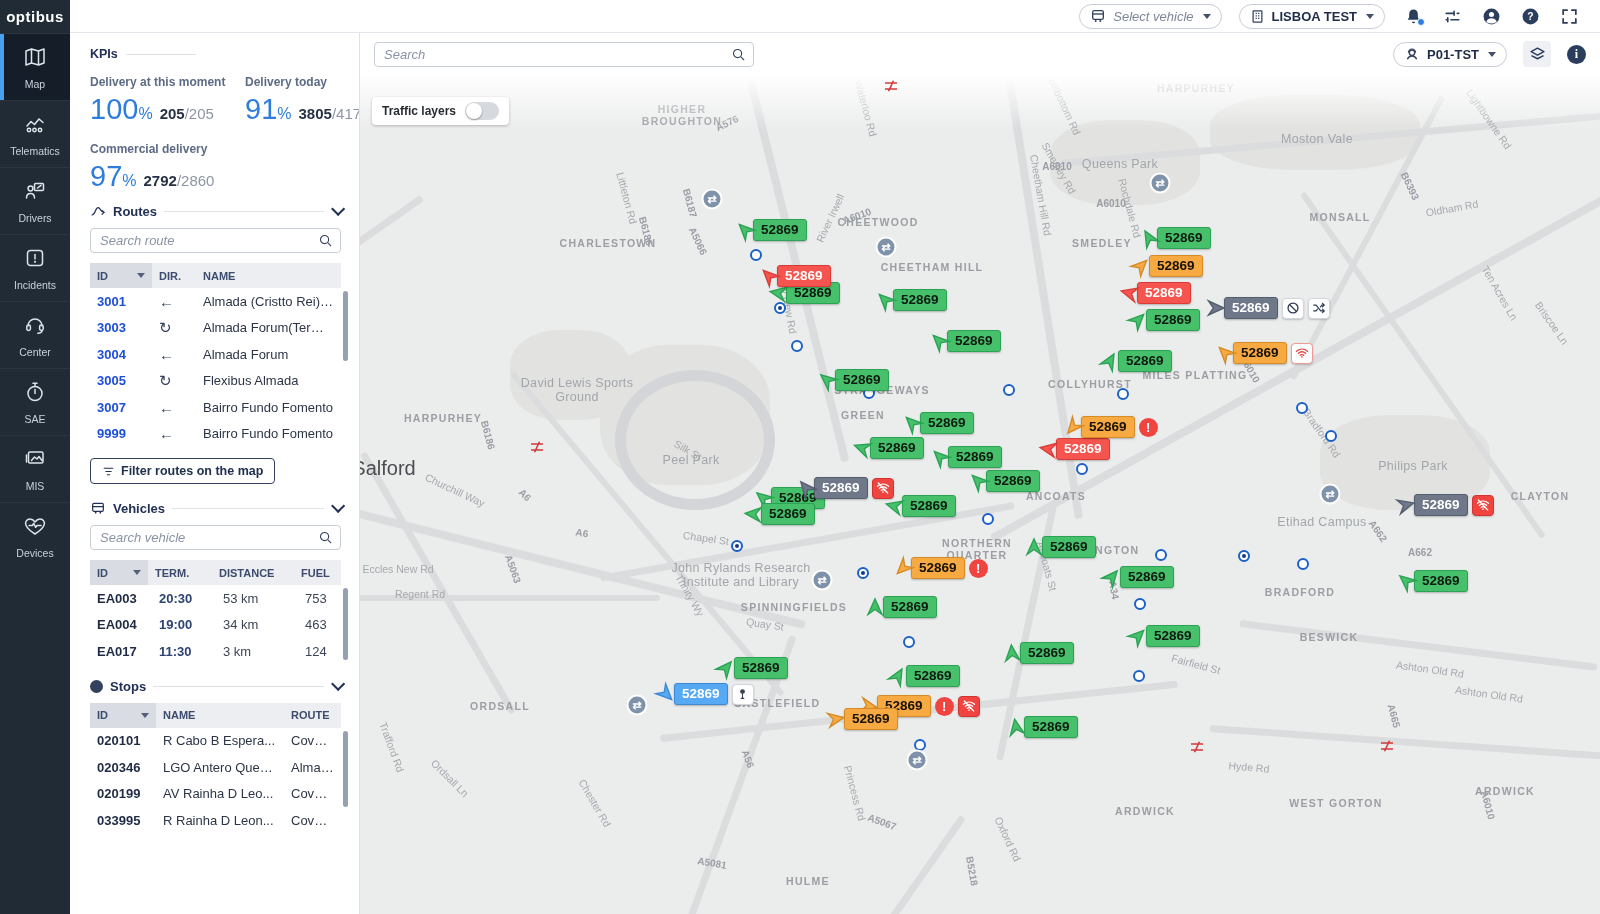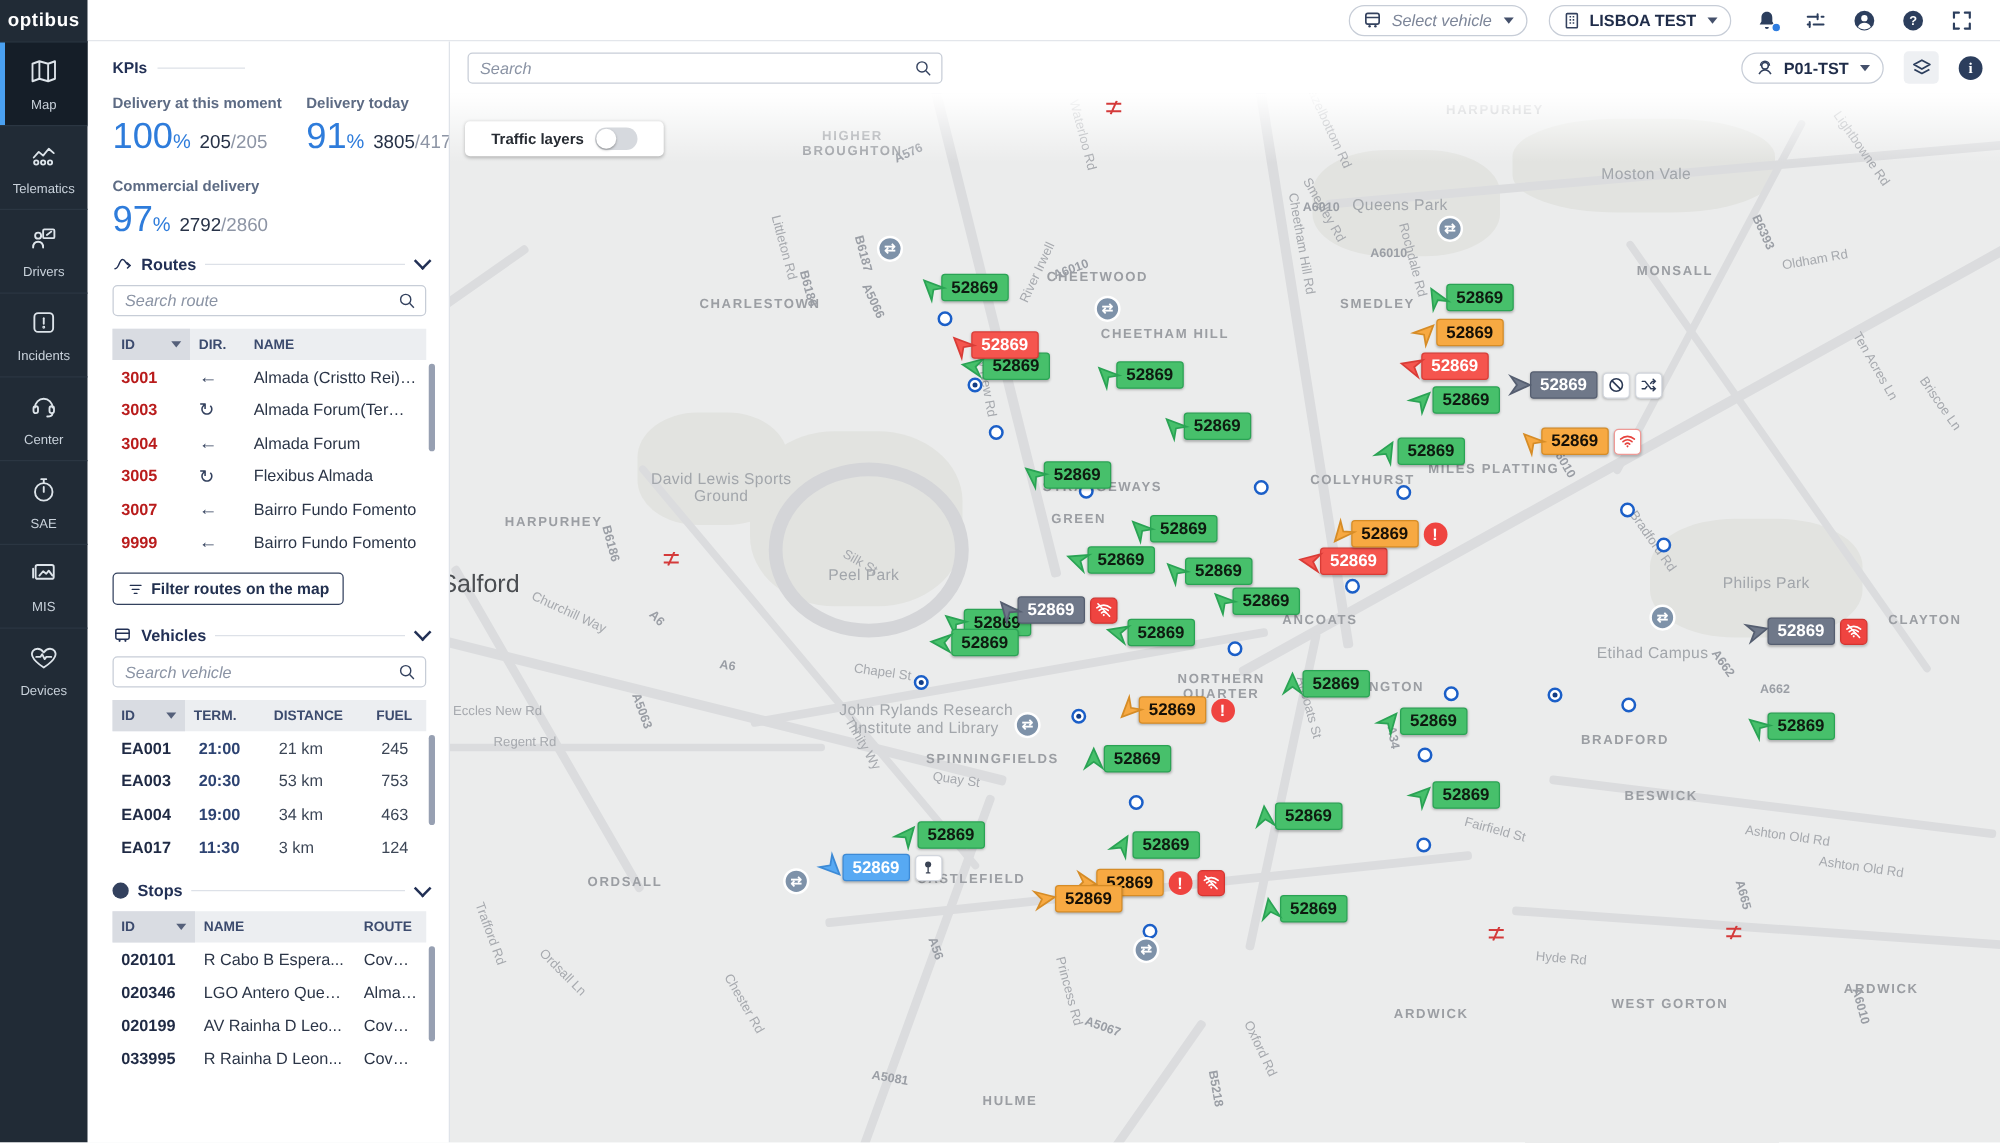--- a/index.html
+++ b/index.html
@@ -43,36 +43,36 @@
   .sec-title{font-size:13px;font-weight:700;color:#223055;}
   .sec-line{flex:1;height:1px;background:#dde1e8;}
   .chev{width:10px;height:10px;border-right:2px solid #223055;border-bottom:2px solid #223055;
     transform:rotate(45deg) translateY(-3px);cursor:pointer;}
   .kpi-title{font-size:12.5px;font-weight:700;color:#223055;display:flex;align-items:center;gap:8px;}
   .kpi-grid{display:grid;grid-template-columns:155px 1fr;margin-top:14px;row-gap:16px;}
   .kpi-label{font-size:12px;font-weight:700;color:#5d6b84;margin-bottom:4px;}
   .kpi-val{display:flex;align-items:baseline;gap:7px;}
   .kpi-pct{font-size:29px;color:#2e7cdb;}
   .kpi-unit{font-size:16px;color:#2e7cdb;}
-  .kpi-num{font-size:15px;font-weight:400;color:#273247;}
+  .kpi-num{font-size:15px;font-weight:700;color:#273247;}
   .kpi-den{font-size:15px;color:#8d95a5;font-weight:400;}
   .searchbox{position:relative;margin:4px 0 10px 0;}
   .searchbox input{width:100%;height:25px;border:1px solid #c7cdd7;border-radius:4px;padding:0 28px 0 9px;
     font-size:13px;font-style:italic;color:#333;outline:none;font-family:"Liberation Sans",sans-serif;}
   .searchbox input::placeholder{color:#8a93a4;}
   .searchbox svg{position:absolute;right:8px;top:5px;width:15px;height:15px;stroke:#33415e;fill:none;stroke-width:1.8;}
   .tblwrap{position:relative;}
   .trow{display:flex;align-items:center;height:26.5px;font-size:13px;color:#2b3547;cursor:pointer;}
   .thead{background:#eceef1;height:25px;font-size:11px;font-weight:700;color:#3c4b6e;cursor:default;}
   .thead .hcell-id{background:#d9dce2;height:25px;display:flex;align-items:center;justify-content:space-between;
     padding:0 7px;cursor:pointer;}
   .hcaret{width:0;height:0;border-left:4px solid transparent;border-right:4px solid transparent;
     border-top:5px solid #55607a;}
   .cell{padding:0 7px;overflow:hidden;white-space:nowrap;text-overflow:ellipsis;}
-  .c-id{width:62px;font-weight:700;color:#b91c1c;}
+  .c-id{width:62px;font-weight:700;color:#1d4ed8;}
   .c-dir{width:44px;color:#33415e;font-size:15px;}
   .c-name{flex:1;}
   .v-id{width:62px;font-weight:700;color:#1f2a44;}
   .v-term{width:64px;color:#2d4372;font-weight:700;}
   .v-dist{width:82px;color:#3c4656;}
   .v-fuel{flex:1;color:#3c4656;}
   .s-id{width:66px;font-weight:700;color:#1f2a44;}
   .s-name{width:128px;}
   .s-route{flex:1;}
   .scrollthumb{position:absolute;right:-7px;width:5px;border-radius:3px;background:#97a0b2;}
@@ -132,21 +132,21 @@
   .mk-blue .m-box{background:#57a9f3;border-color:#3c8ad6;color:#fff;}
   .mk-blue .m-arrow path{fill:#57a9f3;stroke:#3c8ad6;}
   .badge{margin-left:4px;display:flex;align-items:center;justify-content:center;flex:none;}
   .b-alert{width:19px;height:19px;border-radius:50%;background:#ef4440;color:#fff;font-weight:700;font-size:13px;}
   .b-box{width:22px;height:21px;border-radius:4px;background:#fff;border:1px solid #d2d6dd;box-shadow:0 1px 2px rgba(0,0,0,.2);}
   .b-redbox{width:22px;height:21px;border-radius:4px;background:#ef4440;border:1px solid #d43430;box-shadow:0 1px 2px rgba(0,0,0,.2);}
   .b-outred{border-color:#ef9a96;}
 
   
   #traffic{position:absolute;left:12px;top:22px;z-index:15;background:#fff;border-radius:4px;
-    box-shadow:0 1px 3px rgba(0,0,0,.25);display:flex;align-items:center;gap:9px;padding:5px 21px;}
+    box-shadow:0 1px 3px rgba(0,0,0,.25);display:flex;align-items:center;gap:9px;padding:5px 10px;}
   #traffic .tlabel{font-size:12px;font-weight:700;color:#272c33;}
   .toggle{width:34px;height:18px;border-radius:9px;background:#d6d9de;position:relative;cursor:pointer;}
   .toggle .knob{position:absolute;left:1px;top:1px;width:16px;height:16px;border-radius:50%;background:#fff;
     box-shadow:0 1px 2px rgba(0,0,0,.35);}
 </style>
 </head>
 <body>
 
 <div id="app">
 
@@ -414,26 +414,20 @@
       <div class="trow thead">
         <span class="hcell-id" style="width:58px">
             <span>ID</span>
             <span class="hcaret"></span>
           </span>
         <span class="cell" style="width:64px">TERM.</span>
         <span class="cell" style="width:82px">DISTANCE</span>
         <span class="cell">FUEL</span>
       </div>
       <div id="vehicles-body">
-          <div class="trow">
-            <span class="cell v-id">EA001</span>
-            <span class="cell v-term">21:00</span>
-            <span class="cell v-dist">21 km</span>
-            <span class="cell v-fuel">245</span>
-          </div>
           <div class="trow">
             <span class="cell v-id">EA003</span>
             <span class="cell v-term">20:30</span>
             <span class="cell v-dist">53 km</span>
             <span class="cell v-fuel">753</span>
           </div>
           <div class="trow">
             <span class="cell v-id">EA004</span>
             <span class="cell v-term">19:00</span>
             <span class="cell v-dist">34 km</span>

